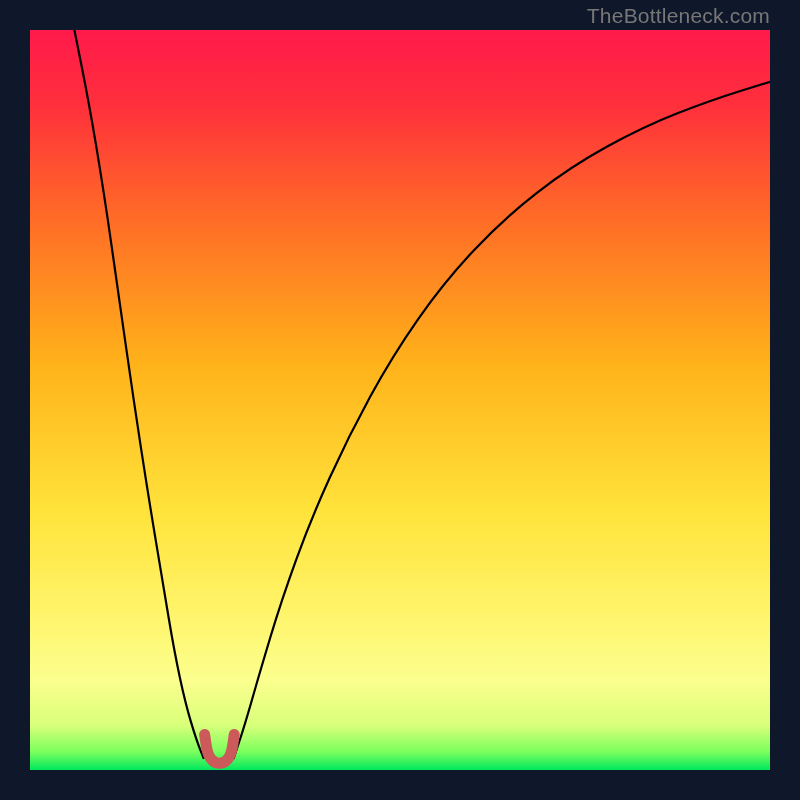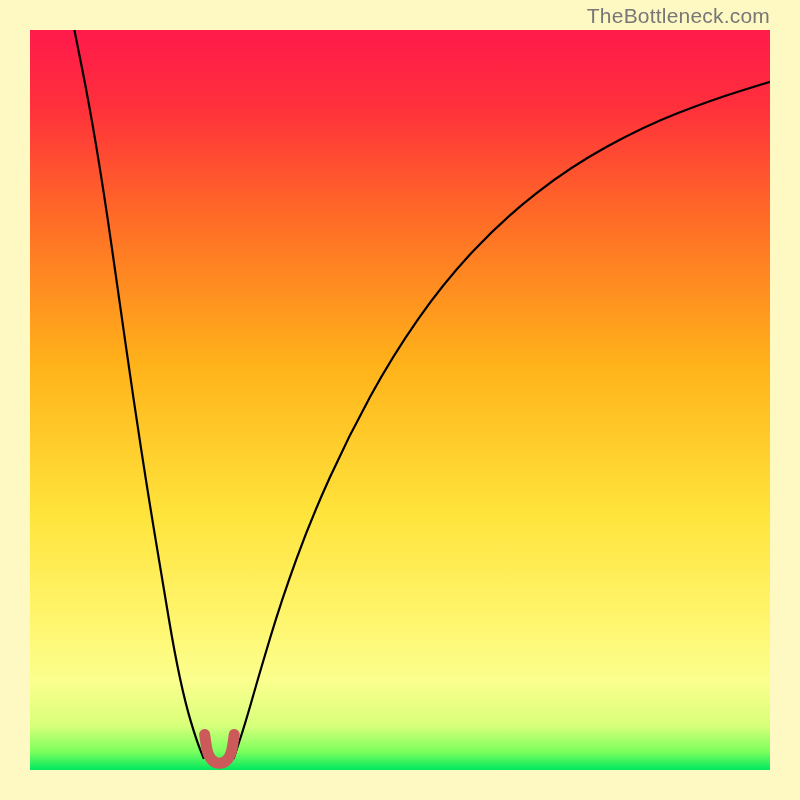--- a/index.html
+++ b/index.html
@@ -8,21 +8,21 @@
     width: 800px;
     height: 800px;
     overflow: hidden;
     background: #000;
     font-family: Arial, Helvetica, sans-serif;
   }
   .frame {
     position: absolute;
     top: 0; left: 0;
     width: 800px; height: 800px;
-    background: #fef9c3;
+    background: #0f172a;
   }
   .plot-area {
     position: absolute;
     top: 30px;
     left: 30px;
     width: 740px;
     height: 740px;
     overflow: hidden;
   }
   .watermark {

